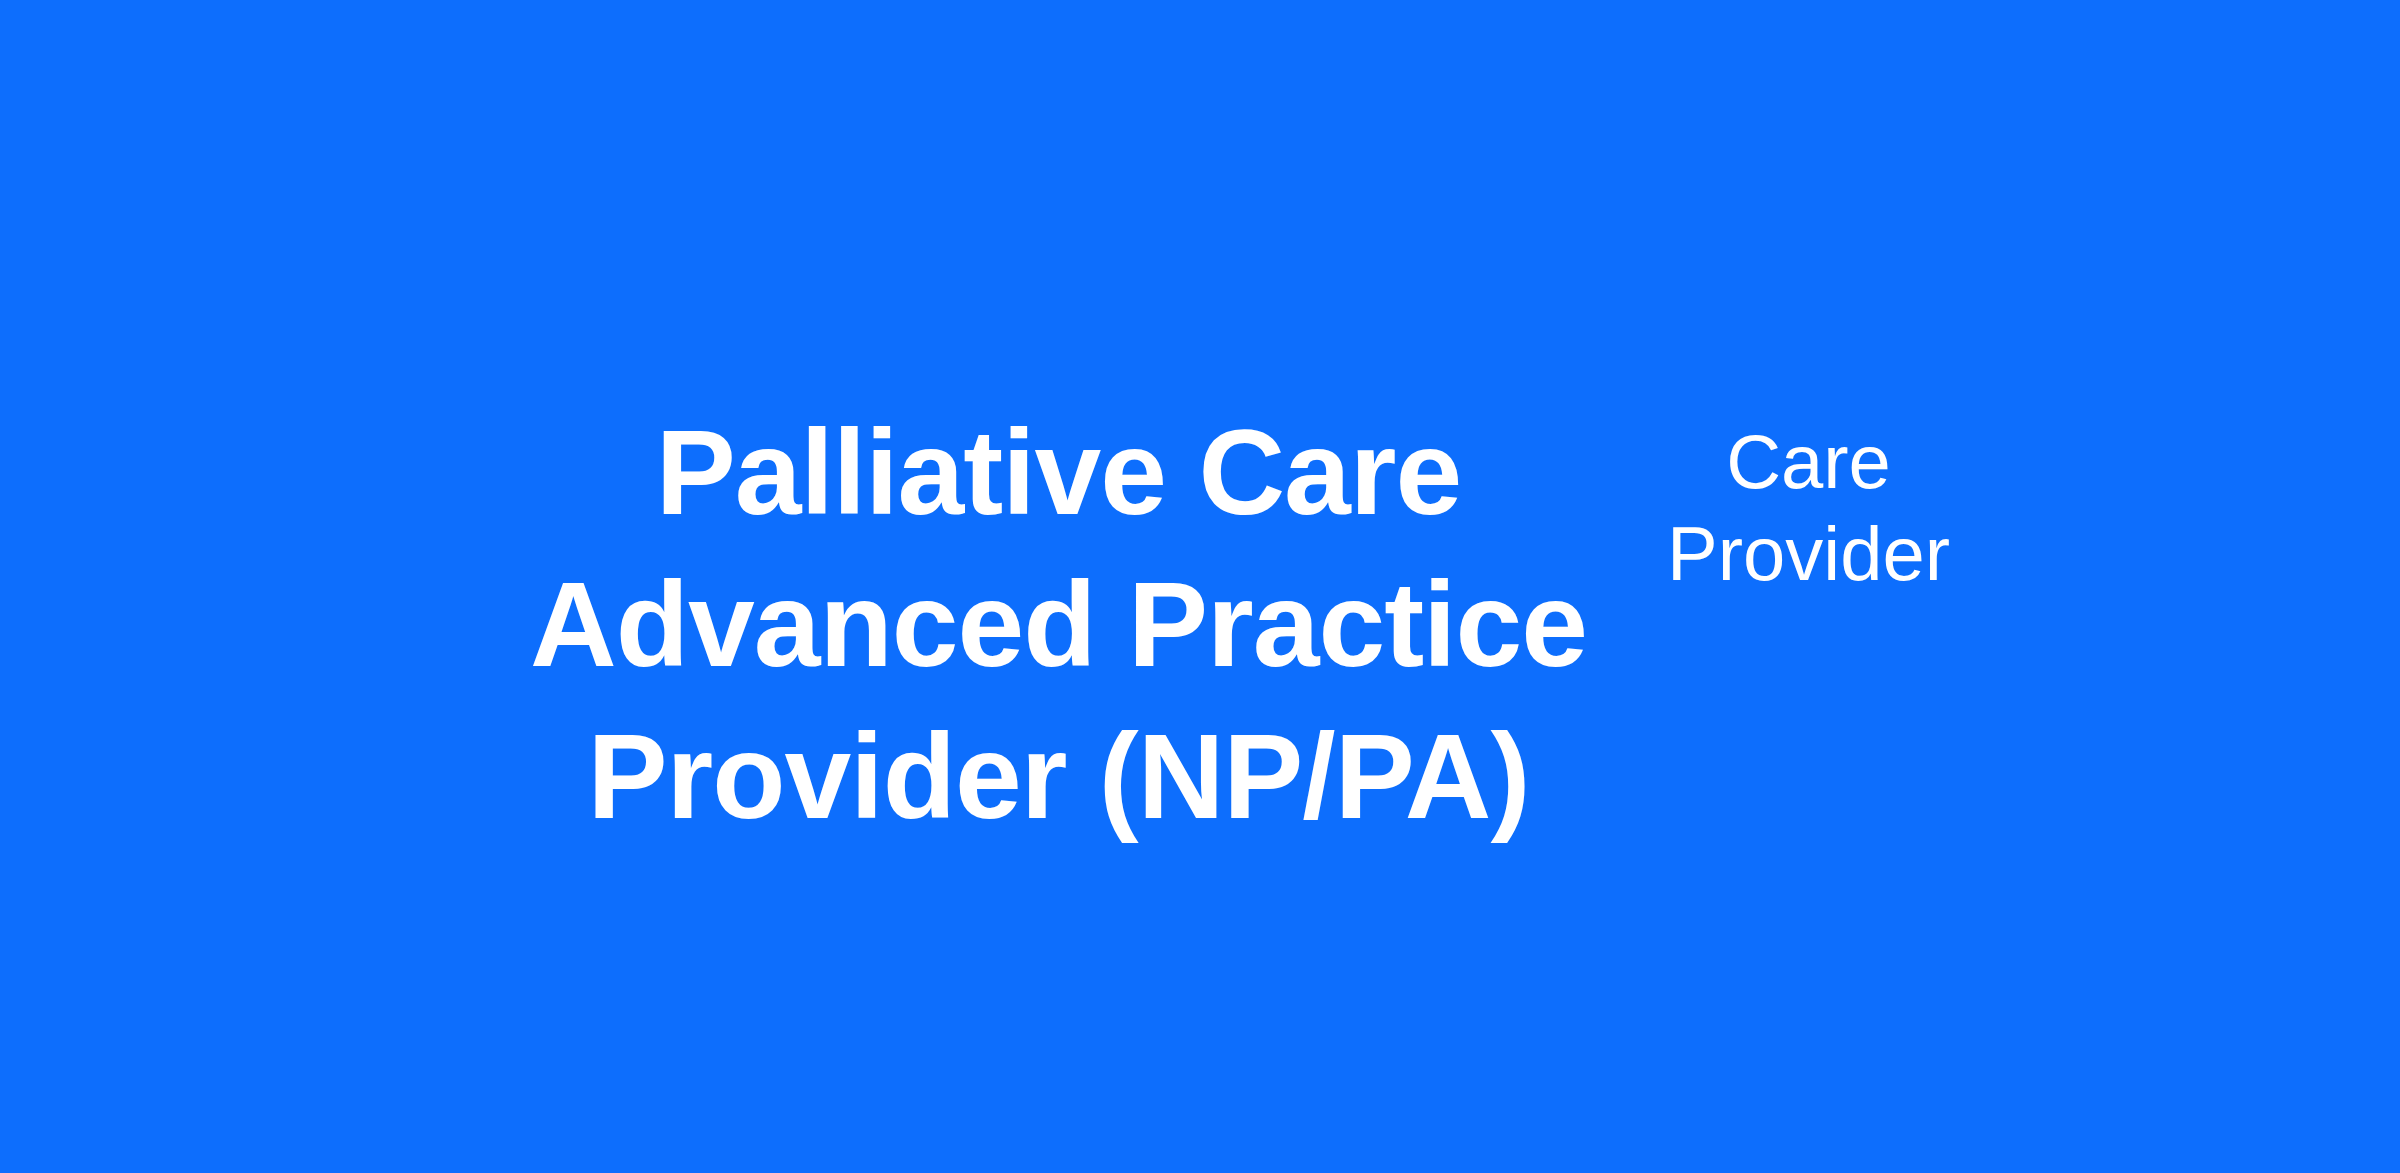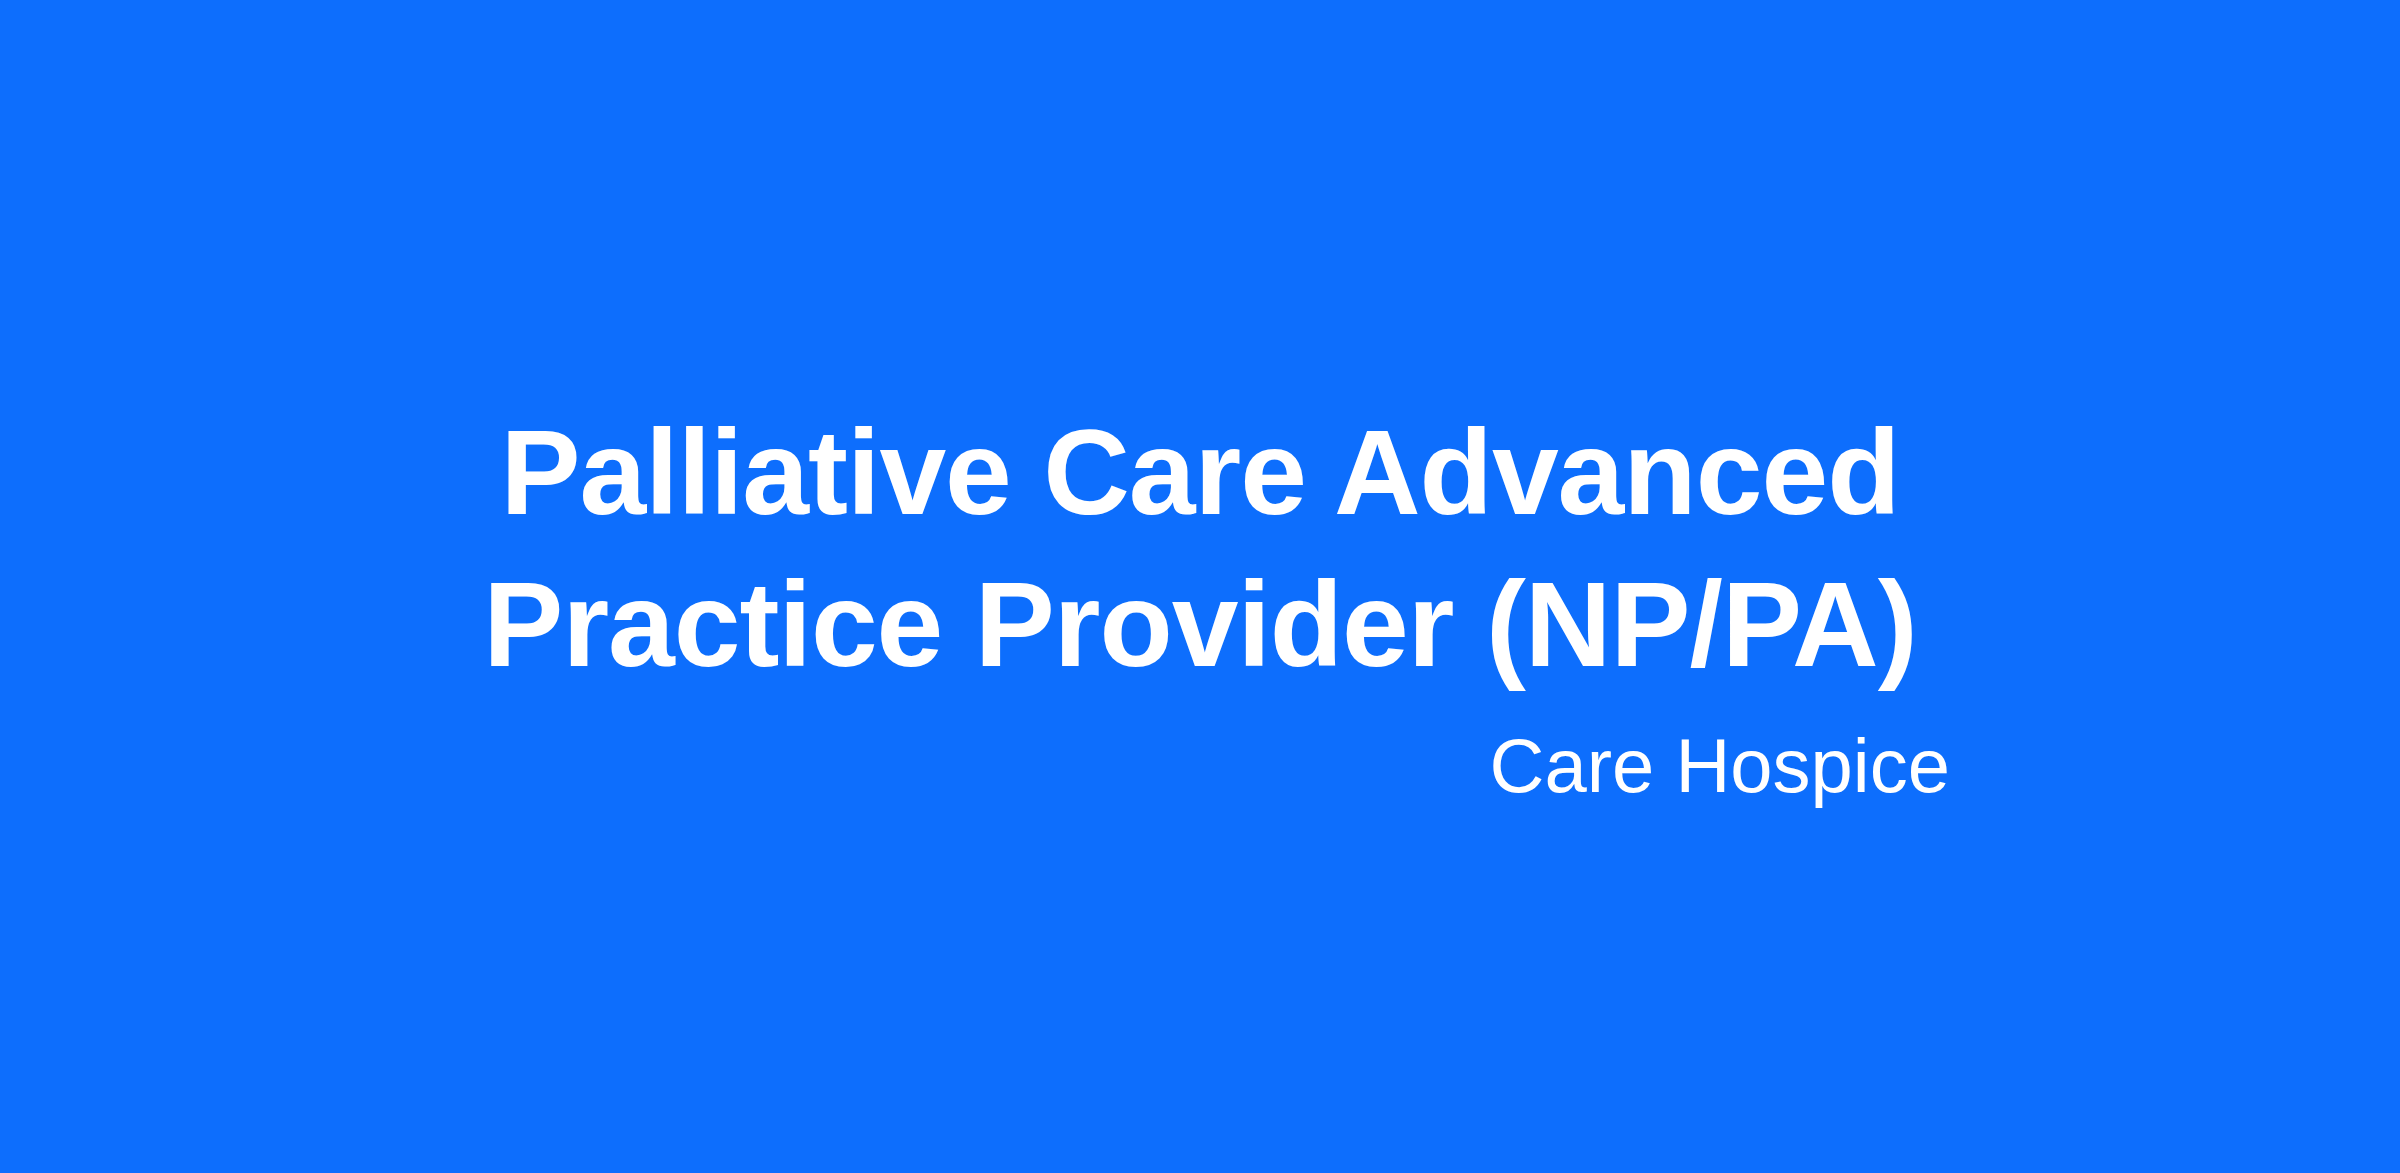--- a/index.html
+++ b/index.html
@@ -30,22 +30,21 @@
   }
 
   .hero-inner {
     position: absolute;
     left: 50%;
     transform: translateX(-50%);
     top: 396px;
     width: 1500px;
     text-align: center;
     display: flex;
-    flex-direction: column;
-    align-items: flex-end;
+    align-items: flex-start;
   }
 
   .hero-title {
     margin: 0;
     color: #ffffff;
     font-family: "Liberation Sans", sans-serif;
     font-weight: 700;
     font-size: 120px;
     line-height: 152px;
     letter-spacing: -1px;
@@ -65,15 +64,15 @@
     letter-spacing: 0px;
     text-align: center;
   }
 </style>
 </head>
 <body>
 
 <div class="hero">
   <div class="hero-inner">
     <h1 class="hero-title">Palliative Care Advanced Practice Provider (NP/PA)</h1>
-    <p class="hero-subtitle">Care Hospice</p>
+    <p class="hero-subtitle">Care Provider</p>
   </div>
 </div>
 
 </body></html>

